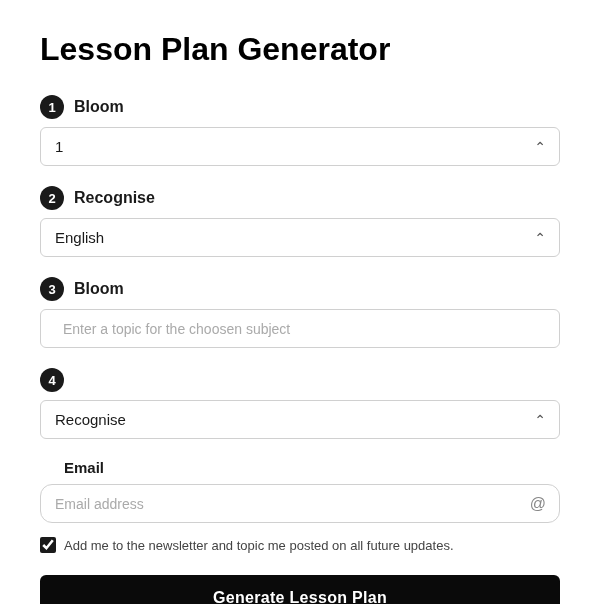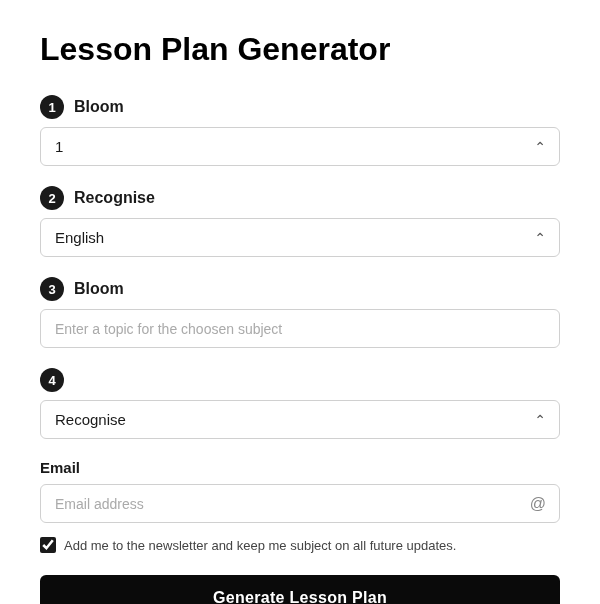--- a/index.html
+++ b/index.html
@@ -76,21 +76,21 @@
       right: 14px;
       top: 50%;
       transform: translateY(-50%);
       pointer-events: none;
       font-size: 14px;
       color: #555;
     }
 
     .text-input {
       width: 100%;
-      padding: 10px 14px;
+      padding: 10px 22px;
       border: 1px solid #d0d0d0;
       border-radius: 6px;
       background: #ffffff;
       font-size: 15px;
       color: #1a1a1a;
       outline: none;
     }
 
     .text-input::placeholder {
       color: #aaa;
@@ -100,32 +100,33 @@
     .email-section {
       margin-bottom: 14px;
     }
 
     .email-label {
       font-size: 15px;
       font-weight: 600;
       color: #1a1a1a;
       margin-bottom: 8px;
       display: block;
+      margin-left: 24px;
     }
 
     .email-wrapper {
       position: relative;
       width: 100%;
     }
 
     .email-input {
       width: 100%;
       padding: 10px 40px 10px 14px;
       border: 1px solid #d0d0d0;
-      border-radius: 6px;
+      border-radius: 12px;
       background: #ffffff;
       font-size: 15px;
       color: #1a1a1a;
       outline: none;
     }
 
     .email-input::placeholder {
       color: #aaa;
       font-size: 14px;
     }
@@ -256,20 +257,20 @@
   <label class="email-label">Email</label>
   <div class="email-wrapper">
     <input class="email-input" type="email" placeholder="Email address" style="">
     <span class="email-icon">@</span>
   </div>
 </div>
 
 
 <div class="newsletter-row">
   <input type="checkbox" class="newsletter-checkbox" checked="" style="">
-  <span class="newsletter-text">Add me to the newsletter and keep me subject on all future updates.</span>
+  <span class="newsletter-text">Add me to the newsletter and topic me posted on all future updates.</span>
 </div>
 
 
 <button class="generate-btn">Generate Lesson Plan</button>
 
 
 
 
 </body></html>

